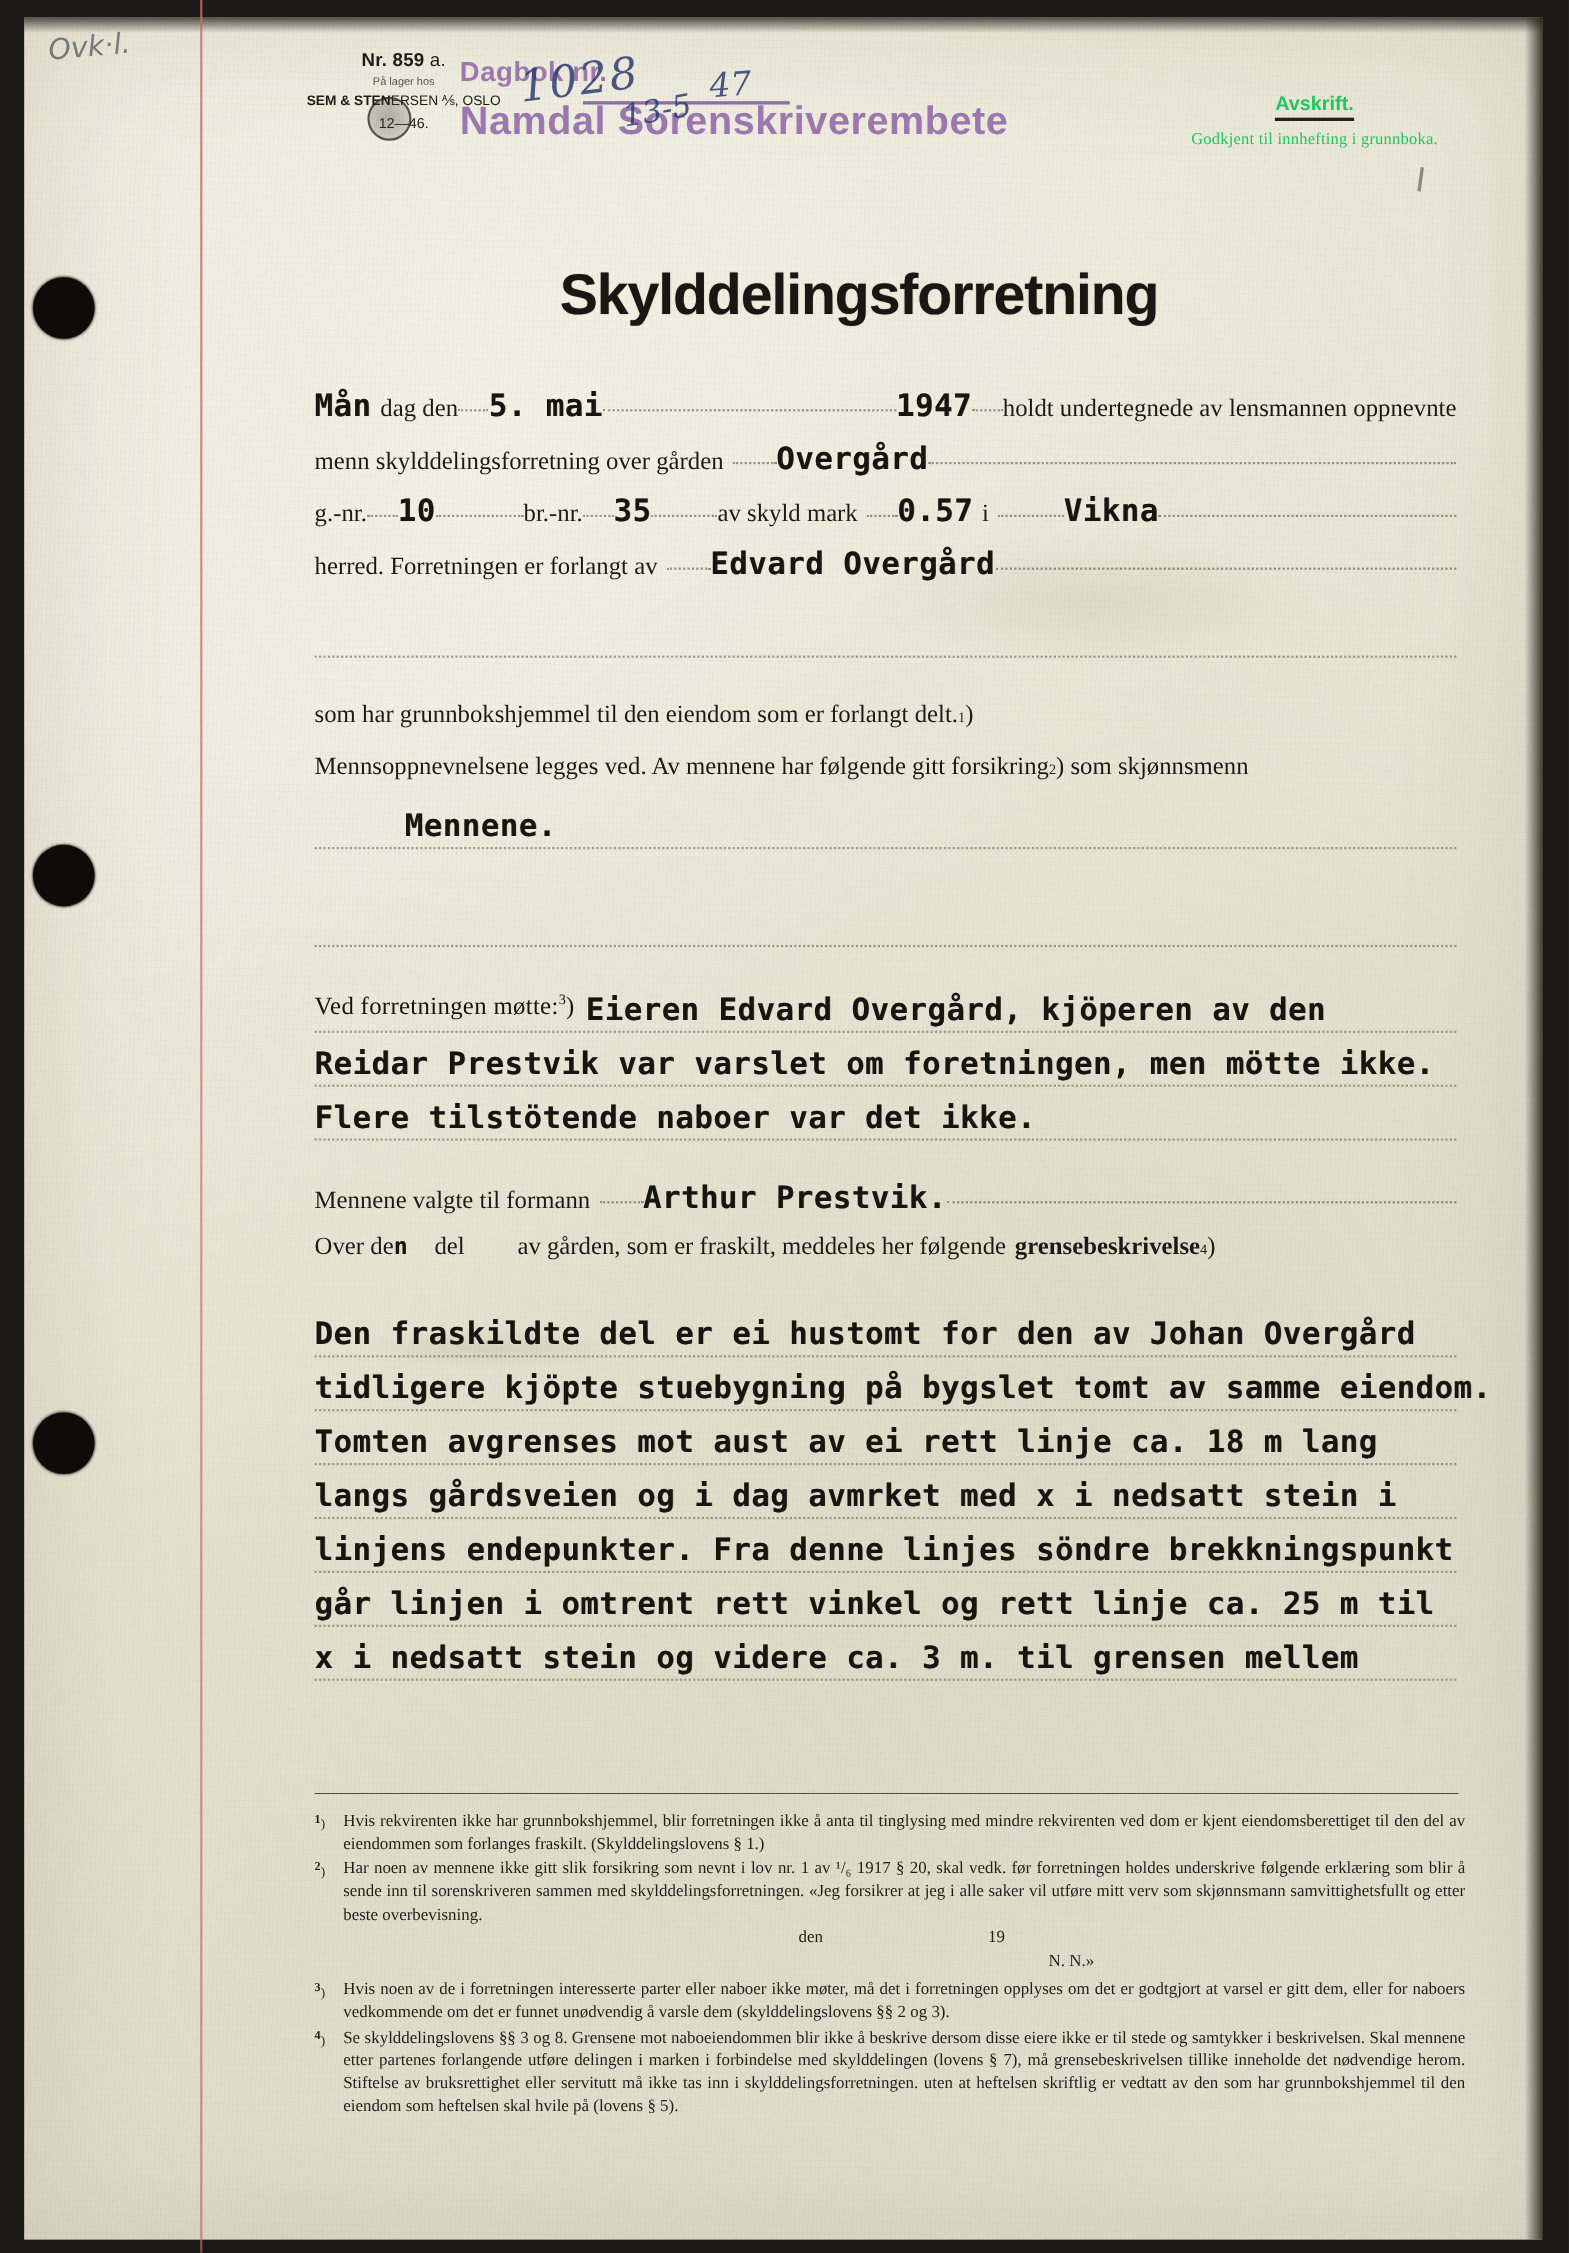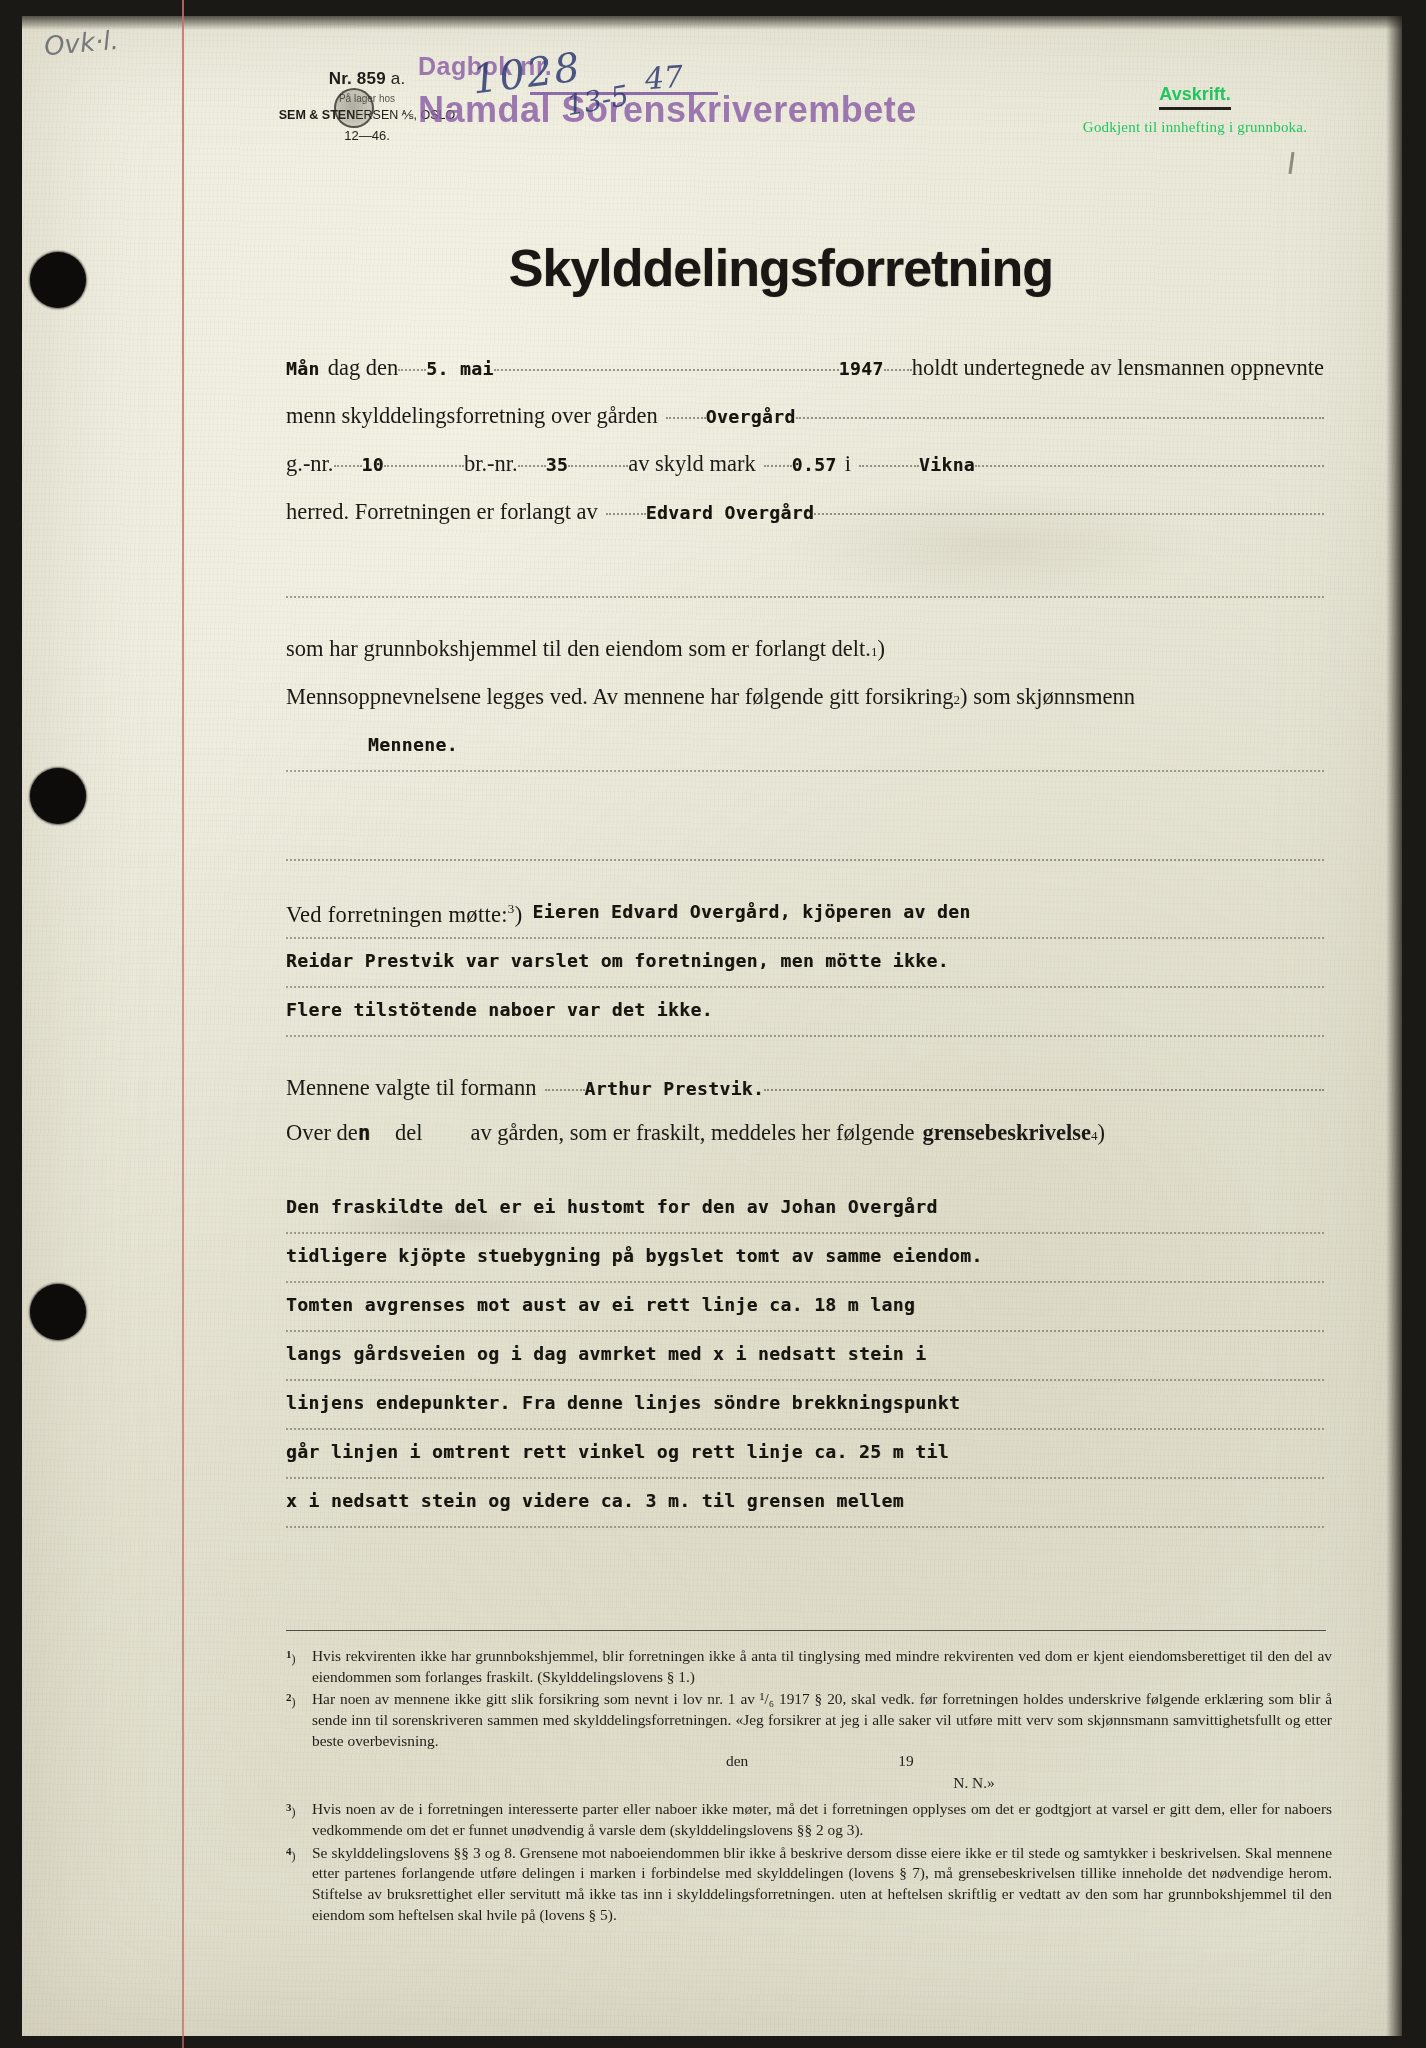--- a/index.html
+++ b/index.html
@@ -73,21 +73,21 @@
     font-size: 26px;
     font-style: italic;
     color: #5c6068;
     transform: rotate(-5deg);
     opacity: .8;
   }
 
   
   .printer-block {
     position: absolute;
-    left: 252px; top: 68px;
+    left: 252px; top: 44px;
     width: 230px;
     text-align: center;
     color: #1e1c18;
     line-height: 1.25;
   }
   .printer-block .pb1 {
     font-family: "Liberation Sans", sans-serif;
     font-weight: bold; font-size: 17px; letter-spacing:.2px;
   }
   .printer-block .pb1 span.light { font-weight: normal; }
@@ -200,21 +200,21 @@
     white-space: nowrap;
   }
   .pr { font-family: "Liberation Serif", "DejaVu Serif", serif; }
   .pr.sp-l { margin-left: 8px; }
   .pr.sp-r { margin-right: 8px; }
 
   
   .tw {
     font-family: "DejaVu Sans Mono", "Liberation Mono", monospace;
     font-weight: bold;
-    font-size: 18px;
+    font-size: 28px;
     color: #16150f;
     letter-spacing: .4px;
     text-shadow: .4px 0 0 rgba(25,22,16,.45);
   }
   .tw.small { font-size: 21px; }
 
   
   .dots { flex: 1 1 auto; position: relative; height: 1em; min-width: 8px; }
   .dots::after {
     content: "";

